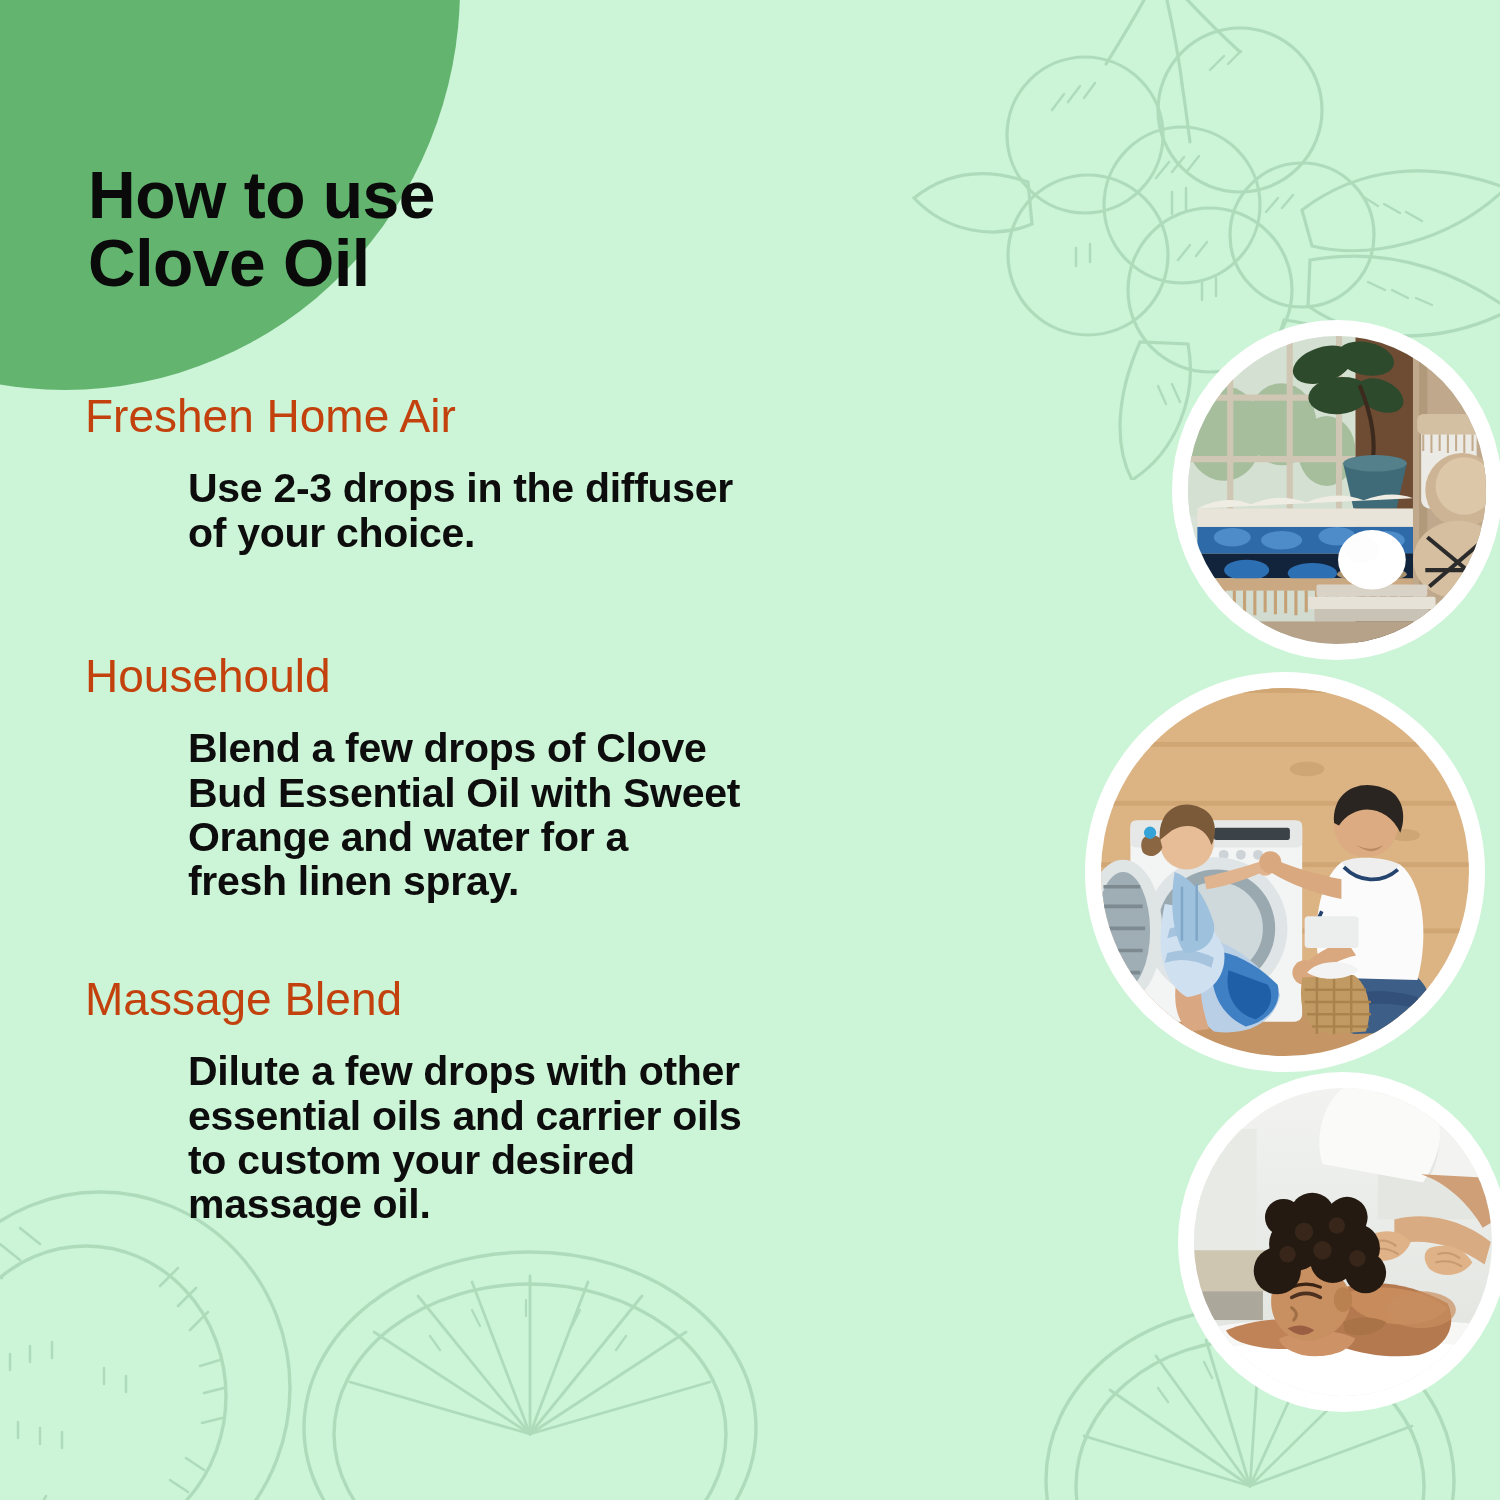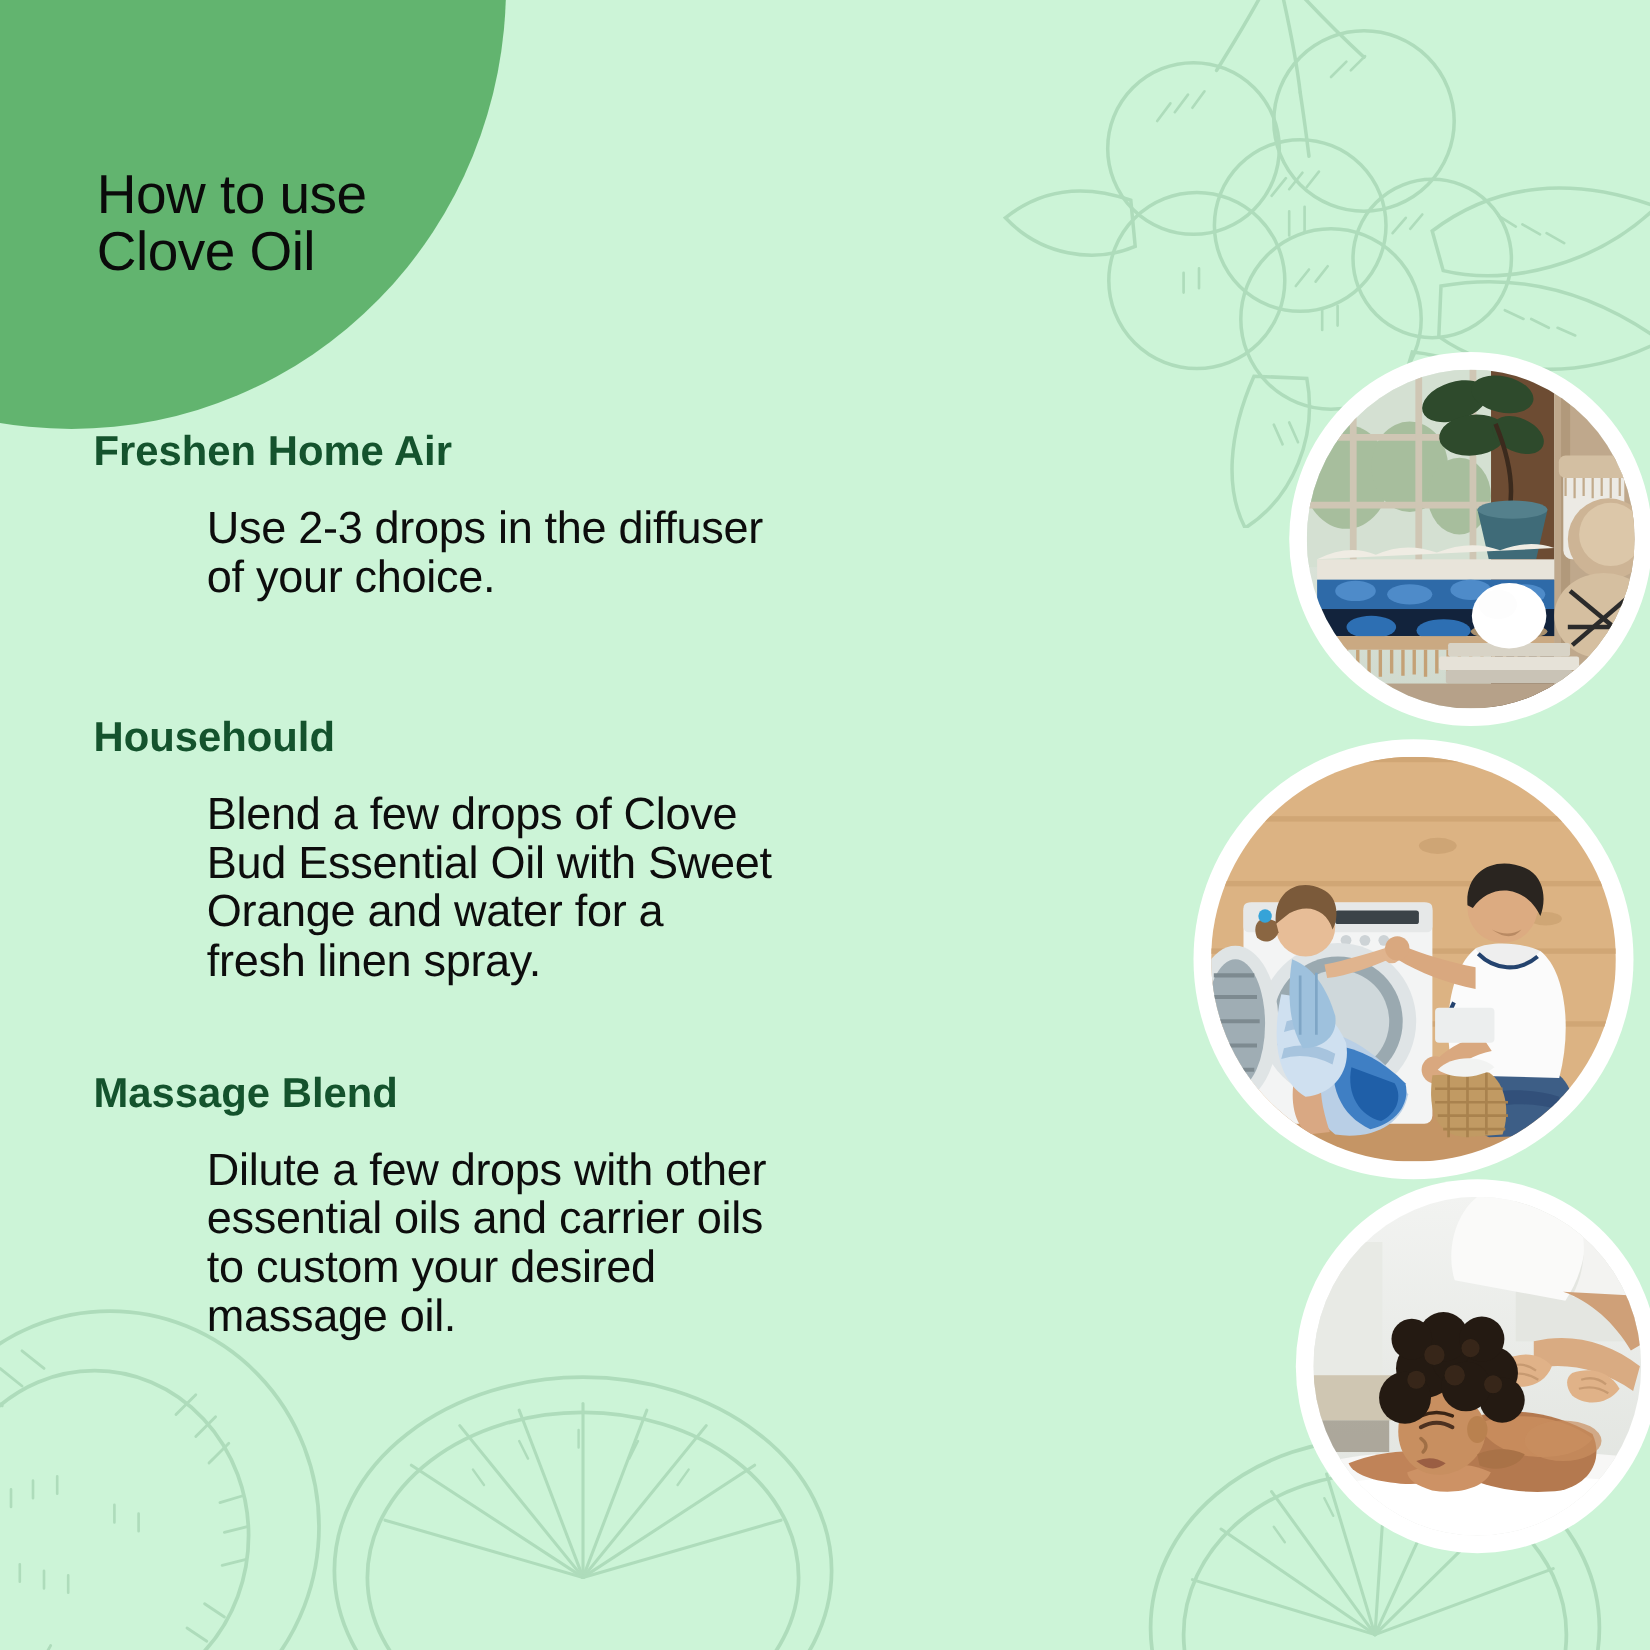--- a/index.html
+++ b/index.html
@@ -41,50 +41,50 @@
     border-radius: 50%;
   }
 
   
   #title-block {
     position: absolute;
     left: 88px;
     top: 118px;
     z-index: 5;
     color: #0a0a0a;
-    font-weight: normal;
-    font-size: 50px;
+    font-weight: bold;
+    font-size: 66px;
     line-height: 1.02;
     letter-spacing: -0.5px;
   }
   #title-line-1 { display: block; }
   #title-line-2 { display: block; }
 
   
   .section {
     position: absolute;
     z-index: 5;
     width: 880px;
     left: 85px;
   }
   #section-0 { top: 392px; }
   #section-1 { top: 652px; }
   #section-2 { top: 975px; }
 
   .section-heading {
-    color: #14532d;
-    font-weight: bold;
-    font-size: 38px;
+    color: #c2410c;
+    font-weight: normal;
+    font-size: 46px;
     line-height: 1.05;
     margin: 0 0 26px 0;
     letter-spacing: 0px;
   }
   .section-body {
     color: #0d0d0d;
-    font-weight: normal;
+    font-weight: bold;
     font-size: 41px;
     line-height: 1.08;
     margin: 0 0 0 103px;
     white-space: pre-line;
     letter-spacing: -0.3px;
   }
 
   
   .photo-circle {
     position: absolute;

